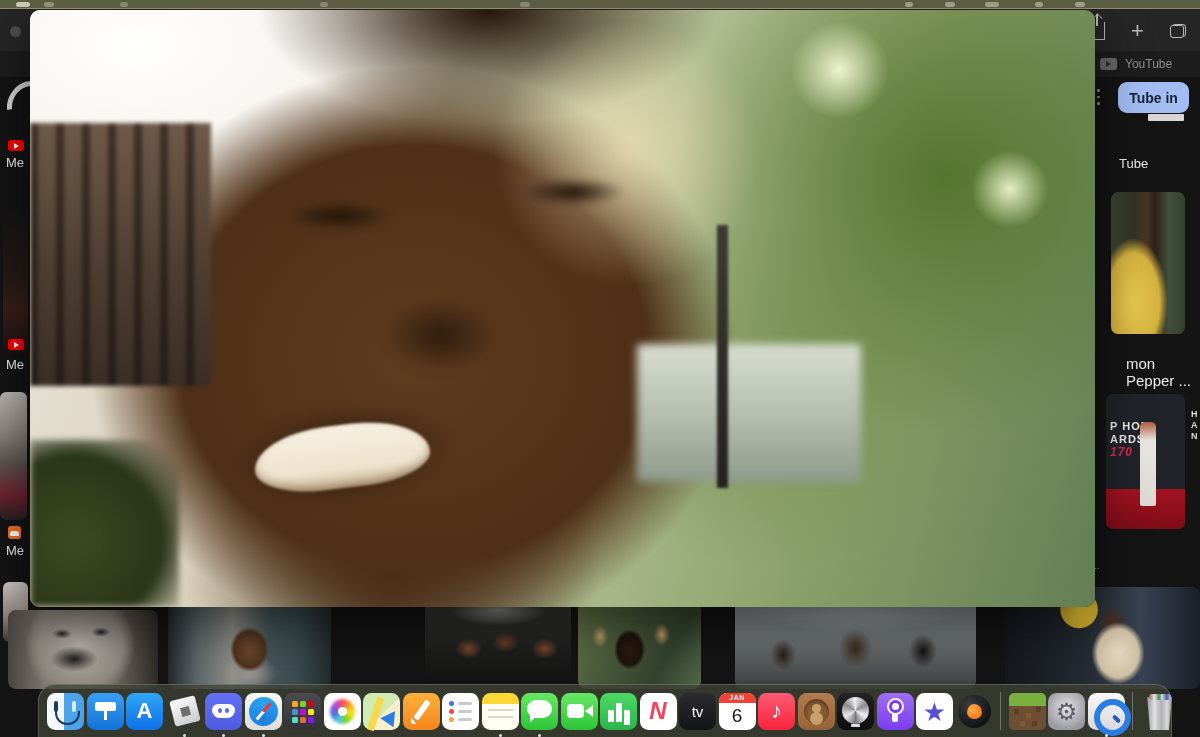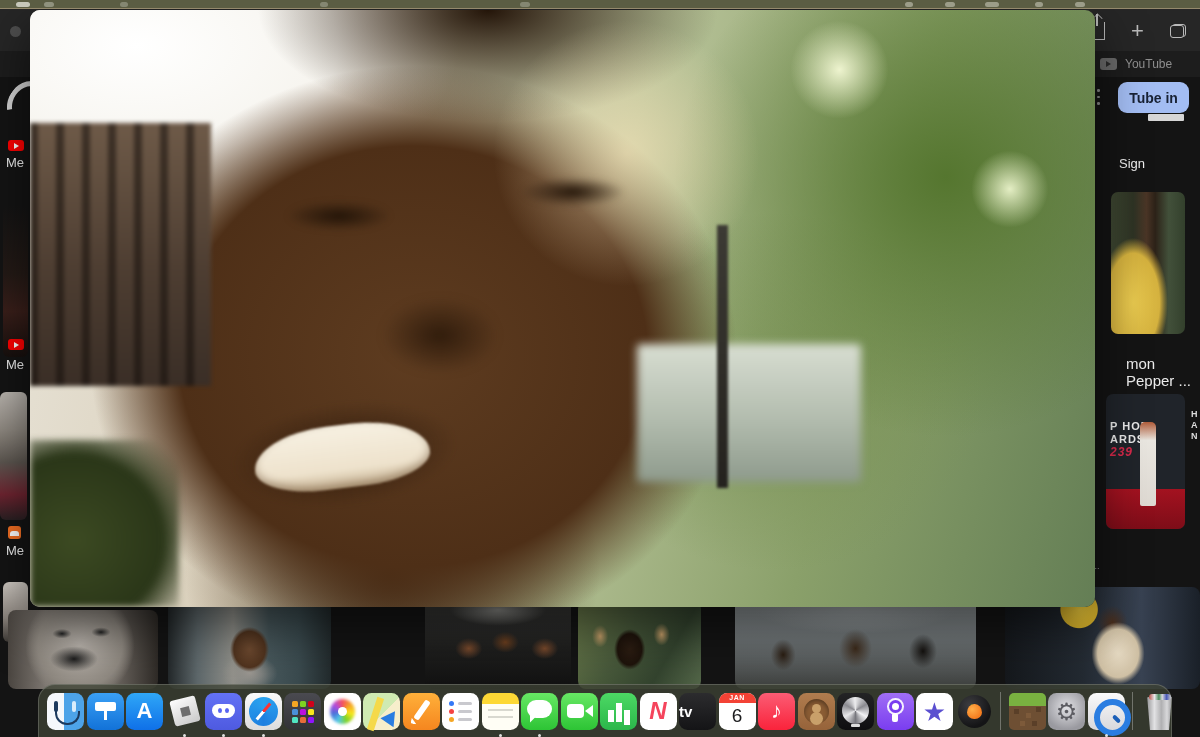--- a/index.html
+++ b/index.html
@@ -219,21 +219,21 @@
   .d-messages:before { content:""; position:absolute; left:6px; top:7px; width:25px; height:18px; background:#fff; border-radius:9px; }
   .d-messages:after { content:""; position:absolute; left:9px; top:23px; width:7px; height:7px; background:#fff; clip-path:polygon(0 100%,0 0,100% 0); }
   .d-facetime { background:linear-gradient(180deg,#67e864,#2dc435); }
   .d-facetime:before { content:""; position:absolute; left:6px; top:11px; width:17px; height:14px; background:#fff; border-radius:4px; }
   .d-facetime:after { content:""; position:absolute; left:24px; top:12px; width:0; height:0;
       border-top:6px solid transparent; border-bottom:6px solid transparent; border-right:8px solid #fff; }
   .d-numbers { background:linear-gradient(180deg,#4cd964,#2bb64a); }
   .d-numbers:before { content:""; position:absolute; left:8px; bottom:8px; width:6px; height:12px; background:#fff;
       box-shadow:8px 0 0 #fff, 8px -7px 0 #fff, 16px 0 0 #fff, 16px 3px 0 #fff; }
   .d-news { background:#fff; color:#f5445c; font-weight:bold; font-size:24px; text-align:center; line-height:35px; font-style:italic; }
-  .d-appletv { background:linear-gradient(180deg,#2c2c2e,#141416); color:#fff; font-weight:bold; font-size:15px; line-height:37px; }
+  .d-appletv { background:linear-gradient(180deg,#2c2c2e,#141416); color:#fff; font-weight:normal; font-size:15px; text-align:center; line-height:37px; }
   .d-calendar { background:#fff; overflow:hidden; text-align:center; }
   .d-calendar .cal-mon { display:block; background:#f34235; color:#fff; font-size:7px; font-weight:bold; height:10px; line-height:10px; letter-spacing:.5px; }
   .d-calendar .cal-day { display:block; color:#1c1c1e; font-size:19px; line-height:25px; font-weight:300; }
   .d-music { background:linear-gradient(180deg,#fb5c74,#fa233b); color:#fff; font-size:22px; text-align:center; line-height:36px; }
   .d-contacts { background:linear-gradient(180deg,#b07c4e,#96633a); }
   .d-contacts:before { content:""; position:absolute; left:6px; top:6px; width:25px; height:25px; border-radius:50%; background:#8a5c34; box-shadow:inset 0 2px 5px rgba(0,0,0,.4); }
   .d-contacts:after { content:""; position:absolute; left:14px; top:11px; width:9px; height:9px; border-radius:50%; background:#c9a06a;
       box-shadow:0 10px 0 2px #c9a06a; }
   .d-turntable { background:linear-gradient(180deg,#232325,#0e0e10); }
   .d-turntable:before { content:""; position:absolute; left:5px; top:4px; width:27px; height:27px; border-radius:50%;
@@ -293,29 +293,29 @@
     <span class="yt-fav" style="position:absolute;left:8px;top:131px;"></span>
     <span class="pg-text" style="position:absolute;left:6px;top:146px;">Me</span>
     <span class="lthumb lt1"></span>
     <span class="yt-fav" style="position:absolute;left:8px;top:330px;"></span>
     <span class="pg-text" style="position:absolute;left:6px;top:348px;">Me</span>
     <span class="lthumb lt2"></span>
     <span class="sc-fav" style="position:absolute;left:8px;top:517px;"></span>
     <span class="pg-text" style="position:absolute;left:6px;top:534px;">Me</span>
     <span class="lthumb lt3"></span>
 
-    <span class="pg-text frag-top">Sign</span>
+    <span class="pg-text frag-top">Tube</span>
     <div class="rthumb rc1"></div>
     <span class="pg-text frag-title">mon Pepper ...</span>
     <div class="rthumb rc2">
       <span class="carpet"></span>
       <span class="awards">
         <span>P HOP</span><br>
         <span>ARDS</span><br>
-        <span class="yr">239</span>
+        <span class="yr">170</span>
       </span>
       <span class="figure"></span>
     </div>
     <span class="rc-frag-letters">H<br>A<br>N</span>
     <span class="rc-ellipsis">...</span>
 
     <div class="bthumb bt1"></div>
     <div class="bthumb bt2"></div>
     <div class="bthumb bt3"></div>
     <div class="bthumb bt4"></div>

